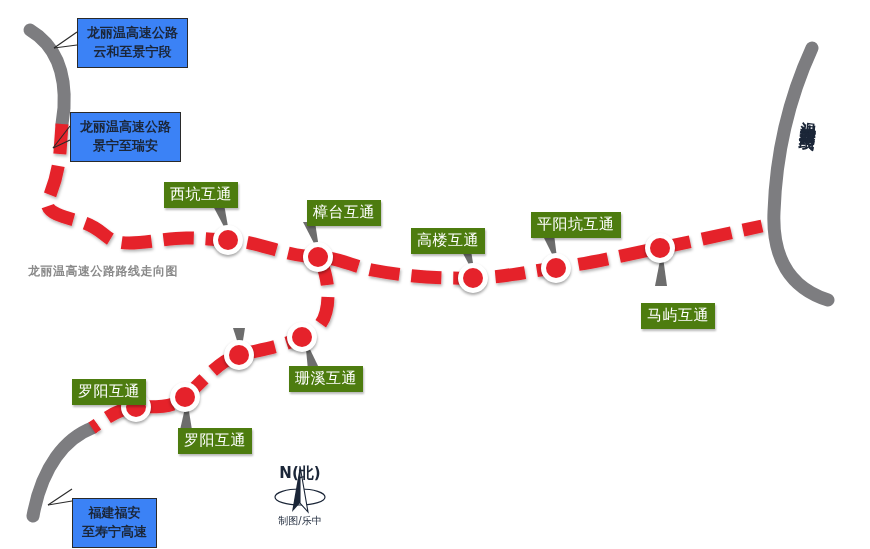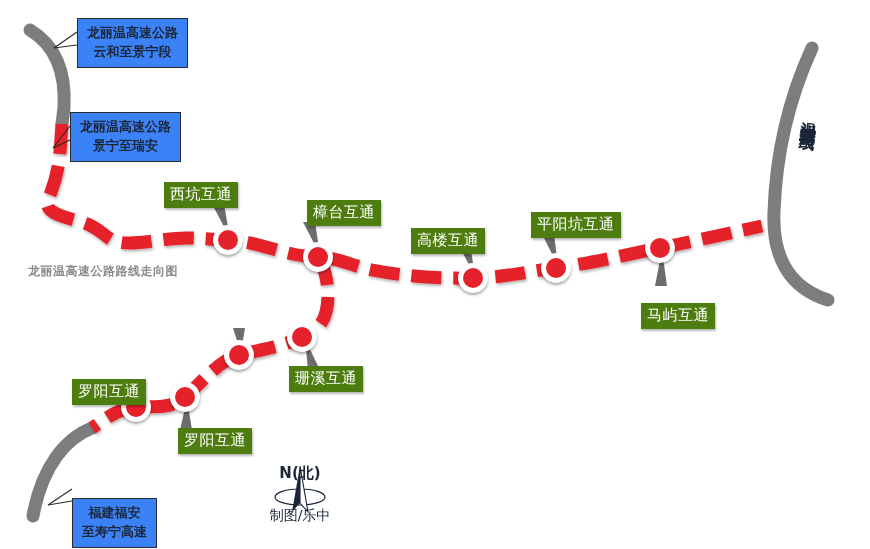--- a/index.html
+++ b/index.html
@@ -31,21 +31,21 @@
            letter-spacing:.5px;white-space:nowrap;}
 
   
   .vroad{position:absolute;color:#1b2638;font-size:16px;font-weight:bold;
          writing-mode:vertical-rl;letter-spacing:2px;white-space:nowrap;
          transform:rotate(7deg);transform-origin:top left;}
 
   
   .compass{position:absolute;text-align:center;}
   .compass .n{color:#1b2638;font-size:15px;font-weight:bold;white-space:nowrap;}
-  .compass .credit{color:#1b2638;font-size:14px;white-space:nowrap;margin-top:1px;}
+  .compass .credit{color:#1b2638;font-size:10px;white-space:nowrap;margin-top:8px;}
 </style>
 </head>
 <body>
 
 <div id="map">
 
   <svg id="roads" viewBox="0 0 870 549" width="870" height="549">
     <defs>
       <filter id="softshadow" x="-30%" y="-30%" width="170%" height="170%">
         <feDropShadow dx="1" dy="2" stdDeviation="1.6" flood-color="#000000" flood-opacity="0.30"></feDropShadow>

